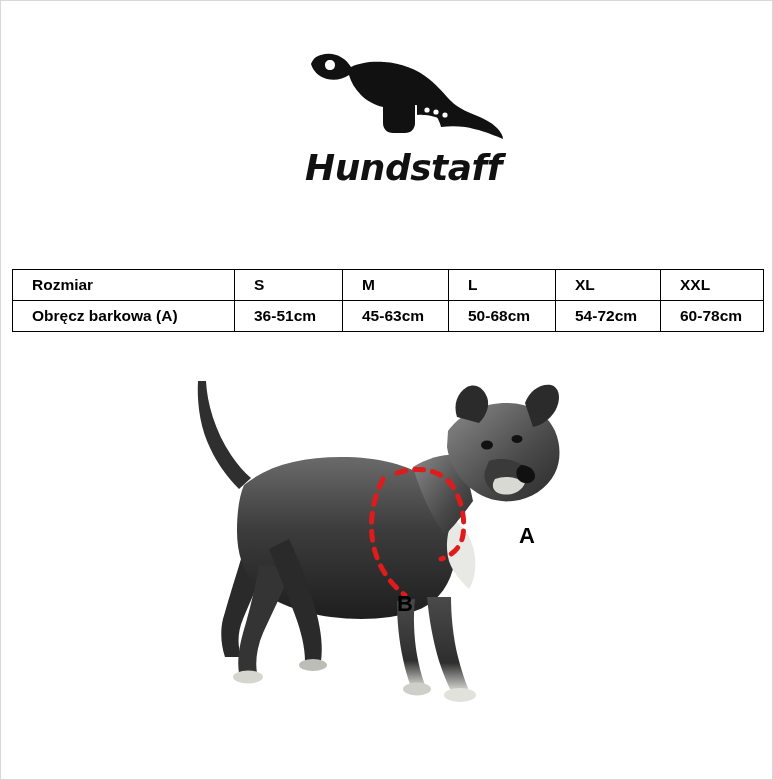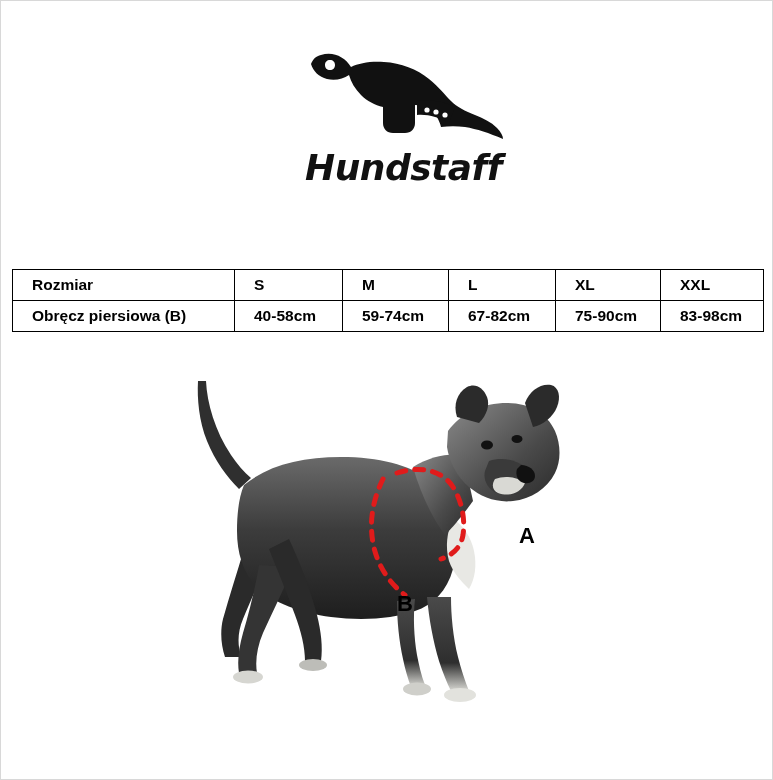--- a/index.html
+++ b/index.html
@@ -136,26 +136,26 @@
       <tbody>
         <tr>
           <td>Rozmiar</td>
           <td>S</td>
           <td>M</td>
           <td>L</td>
           <td>XL</td>
           <td>XXL</td>
         </tr>
         <tr>
-          <td>Obręcz piersiowa (B)</td>
-          <td>40-58cm</td>
-          <td>59-74cm</td>
-          <td>67-82cm</td>
-          <td>75-90cm</td>
-          <td>83-98cm</td>
+          <td>Obręcz barkowa (A)</td>
+          <td>36-51cm</td>
+          <td>45-63cm</td>
+          <td>50-68cm</td>
+          <td>54-72cm</td>
+          <td>60-78cm</td>
         </tr>
       </tbody>
     </table>
   </div>
 
   <div class="dog-area">
     <svg class="dog-svg" width="773" height="340" viewBox="0 0 773 340" xmlns="http://www.w3.org/2000/svg">
       <defs>
         <linearGradient id="coat" x1="0" y1="0" x2="0" y2="1">
           <stop offset="0%" stop-color="#6a6a6a"></stop>

